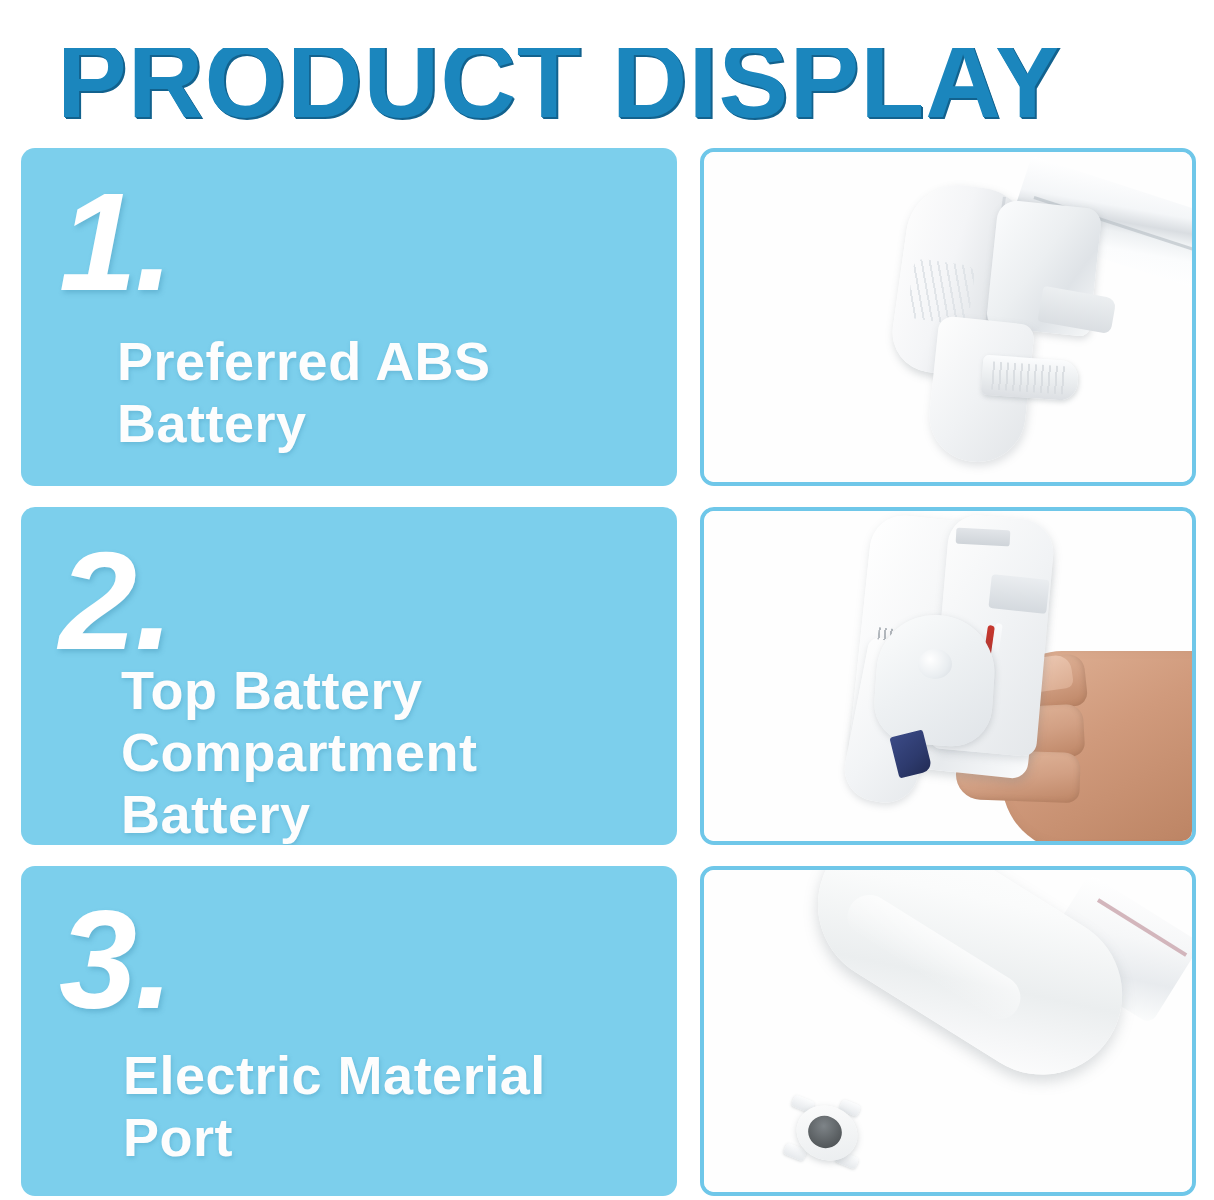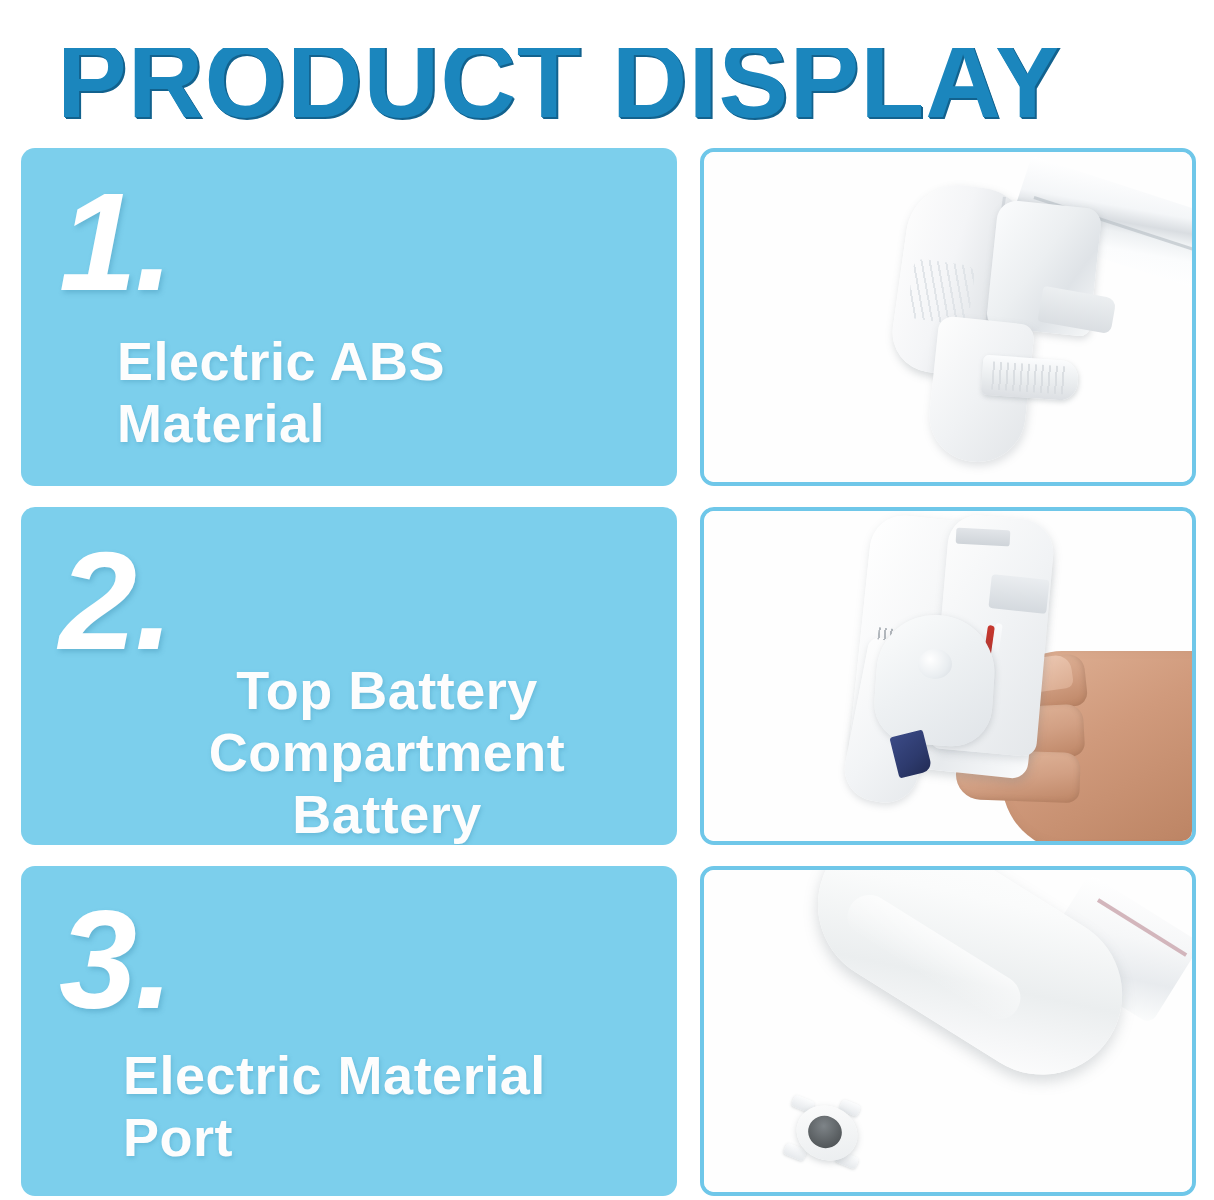--- a/index.html
+++ b/index.html
@@ -81,21 +81,21 @@
     right: 24px;
     font-family: "Liberation Sans Narrow", "Liberation Sans", sans-serif;
     font-weight: 700;
     font-size: 54px;
     line-height: 62px;
     color: #fdfdfd;
     text-shadow: 1px 2px 4px rgba(70,150,185,.40);
     letter-spacing: 0.5px;
   }
   #row-1 .card-label { top: 182px; }
-  #row-2 .card-label { top: 152px; left: 100px; text-align: center; }
+  #row-2 .card-label { top: 152px; left: 100px; }
   #row-3 .card-label { top: 178px; left: 102px; }
 
   
   .photo-panel {
     position: absolute;
     left: 700px;
     top: 0;
     width: 496px;
     height: 100%;
     background: #ffffff;
@@ -391,21 +391,21 @@
 <body>
 
 <div id="page-title-wrap">
   <div id="page-title">PRODUCT DISPLAY</div>
 </div>
 
 <div class="row" id="row-1">
 
   <div class="feature-card">
     <div class="card-number">1.</div>
-    <div class="card-label">Electric ABS Material</div>
+    <div class="card-label">Preferred ABS Battery</div>
   </div>
 
   <div class="photo-panel">
     <div class="photo-stage">
       <div class="p1-tube"></div>
       <div class="p1-tube-line"></div>
       <div class="p1-body"></div>
       <div class="p1-ribs"></div>
       <div class="p1-body-seam"></div>
       <div class="p1-collar"></div>

